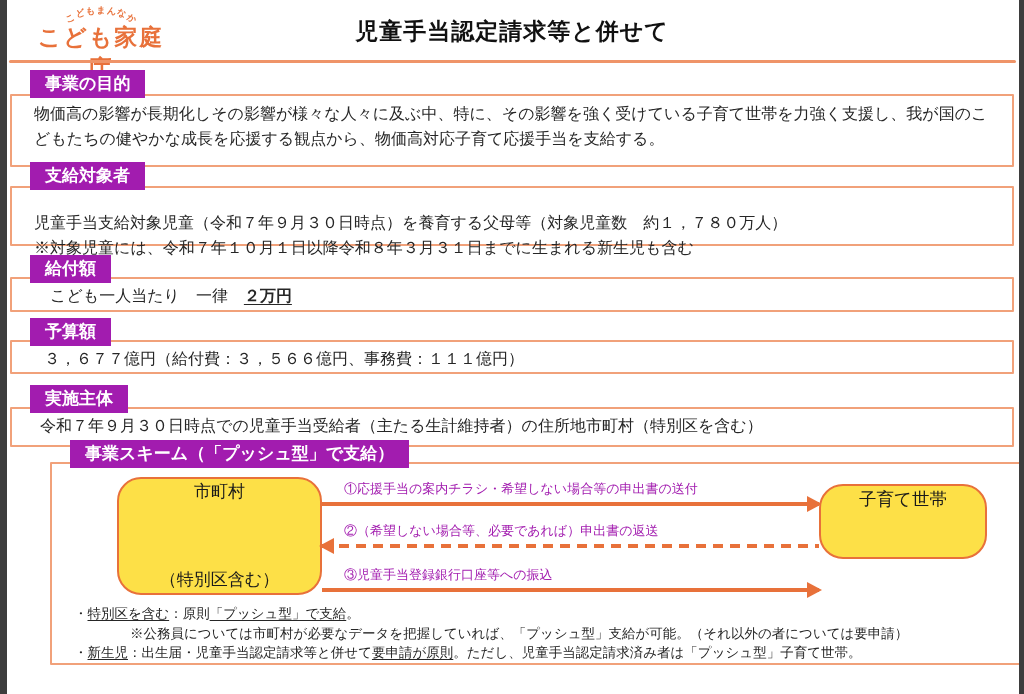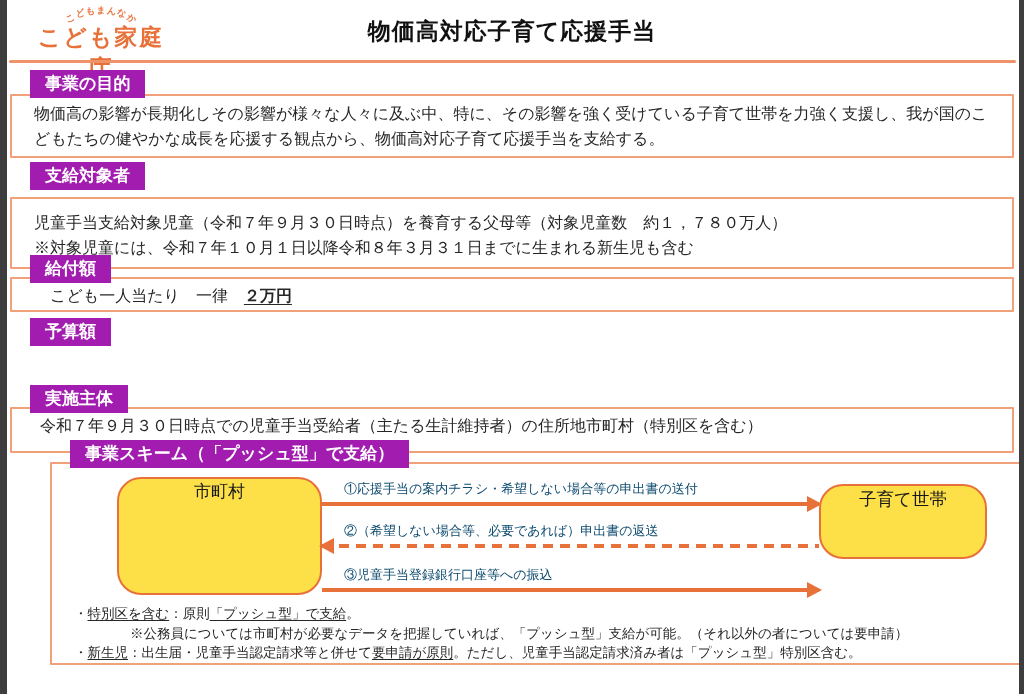--- a/index.html
+++ b/index.html
@@ -35,46 +35,46 @@
     background:#a21caf; color:#fff; font-weight:bold; font-size:17px;
     line-height:22px; padding:3px 15px; white-space:nowrap;
   }
   .box {
     position:absolute; left:0; right:0; background:#fff;
     border:2px solid #f1a17a; border-radius:1px;
   }
   .body-text { font-size:16px; line-height:25px; color:#262626; }
 
   .sec-purpose      { top:70px;  height:86px; }
-  .sec-purpose .box { top:24px; height:64px; padding:5px 16px 0 22px; }
+  .sec-purpose .box { top:24px; height:73px; padding:5px 16px 0 22px; }
   .sec-recipients      { top:162px; height:85px; }
-  .sec-recipients .box { top:35px; height:72px; padding:11px 16px 0 22px; }
+  .sec-recipients .box { top:24px; height:60px; padding:22px 16px 0 22px; }
   .sec-benefit      { top:255px; height:58px; }
   .sec-benefit .box { top:22px; height:35px; padding:4px 16px 0 38px; }
   .sec-budget      { top:318px; height:57px; }
   .sec-budget .box { top:22px; height:34px; padding:4px 16px 0 32px; }
   .sec-implementer      { top:385px; height:57px; }
-  .sec-implementer .box { top:22px; height:46px; padding:4px 16px 0 28px;font-family:Liberation Serif, serif; }
+  .sec-implementer .box { top:22px; height:40px; padding:4px 16px 0 28px;font-family:Liberation Serif, serif; }
   .sec-scheme      { top:440px; height:226px;margin-left:40px; }
   .sec-scheme .box { top:22px; height:203px; }
 
   .amount { font-weight:bold; text-decoration:underline; text-underline-offset:3px; font-size:16px; }
 
   
   .node {
     position:absolute; display:flex; flex-direction:column; justify-content:space-between;
     align-items:center; text-align:center;
     background:#fde047; border:2.5px solid #e8713a; border-radius:24px;
     font-size:17px; color:#1a1a1a; line-height:1.55;
   }
   .node-left  { left:65px;  top:13px; width:205px; height:118px; }
   .node-right { left:767px; top:20px; width:168px; height:75px; font-size:17.5px; }
 
   .flows { position:absolute; left:270px; top:0; width:497px; height:140px; }
-  .flow-label { position:absolute; left:0; right:0; padding-left:22px; font-size:13px; color:#0c4a6e; white-space:nowrap; }
+  .flow-label { position:absolute; left:0; right:0; padding-left:22px; font-size:13px; color:#a21caf; white-space:nowrap; }
   .flow-label-1 { top:16px; }
   .flow-label-2 { top:58px; }
   .flow-label-3 { top:102px; }
   .flow-line { position:absolute; left:0; width:100%; height:4px; background:#e8713a; }
   .flow-line-1 { top:38px; }
   .flow-line-2 { top:80px; background:repeating-linear-gradient(to right,#e8713a 0 10px,transparent 10px 17px); }
   .flow-line-3 { top:124px; }
   .arrow-right::after {
     content:""; position:absolute; right:-3px; top:50%; transform:translateY(-50%);
     border-left:15px solid #e8713a; border-top:8px solid transparent; border-bottom:8px solid transparent;
@@ -100,21 +100,21 @@
         <span>こ</span>
         <span>ど</span>
         <span>も</span>
         <span>ま</span>
         <span>ん</span>
         <span>な</span>
         <span>か</span>
       </div>
     <div class="logo-name">こども家庭庁</div>
   </div>
-  <div class="title">物価高対応子育て応援手当</div>
+  <div class="title">児童手当認定請求等と併せて</div>
   <div class="rule"></div>
 
   <div class="section sec-purpose">
     <div class="tab">事業の目的</div>
     <div class="box">
       <p class="body-text">物価高の影響が長期化しその影響が様々な人々に及ぶ中、特に、その影響を強く受けている子育て世帯を力強く支援し、我が国のこどもたちの健やかな成長を応援する観点から、物価高対応子育て応援手当を支給する。</p>
     </div>
   </div>
 
   <div class="section sec-recipients">
@@ -129,51 +129,55 @@
     <div class="tab">給付額</div>
     <div class="box">
       <p class="body-text">
         <span>こども一人当たり　一律　</span><span class="amount">２万円</span>
       </p>
     </div>
   </div>
 
   <div class="section sec-budget">
     <div class="tab">予算額</div>
+    <div class="box">
+      <p class="body-text">３，６７７億円（給付費：３，５６６億円、事務費：１１１億円）</p>
+    </div>
   </div>
 
   <div class="section sec-implementer">
     <div class="tab">実施主体</div>
     <div class="box">
       <p class="body-text">令和７年９月３０日時点での児童手当受給者（主たる生計維持者）の住所地市町村（特別区を含む）</p>
     </div>
   </div>
 
   <div class="section sec-scheme">
     <div class="tab">事業スキーム（「プッシュ型」で支給）</div>
     <div class="box">
 
       <div class="node node-left">
         <span>市町村</span>
+        <span>（特別区含む）</span>
       </div>
 
       <div class="flows">
         <div class="flow-label flow-label-1">①応援手当の案内チラシ・希望しない場合等の申出書の送付</div>
         <div class="flow-line flow-line-1 arrow-right"></div>
         <div class="flow-label flow-label-2">②（希望しない場合等、必要であれば）申出書の返送</div>
         <div class="flow-line flow-line-2 arrow-left"></div>
         <div class="flow-label flow-label-3">③児童手当登録銀行口座等への振込</div>
         <div class="flow-line flow-line-3 arrow-right"></div>
       </div>
 
       <div class="node node-right">
         <span>子育て世帯</span>
       </div>
 
       <div class="notes">
         <p><span>・</span><span class="u">特別区を含む</span><span>：原則</span><span class="u">「プッシュ型」で支給</span><span>。</span></p>
         <p class="note-indent"><span>※公務員については市町村が必要なデータを把握していれば、「プッシュ型」支給が可能。（それ以外の者については要申請）</span></p>
-        <p><span>・</span><span class="u">新生児</span><span>：出生届・児童手当認定請求等と併せて</span><span class="u">要申請が原則</span><span>。ただし、児童手当認定請求済み者は「プッシュ型」特別区含む。</span></p>
+        <p><span>・</span><span class="u">新生児</span><span>：出生届・児童手当認定請求等と併せて</span><span class="u">要申請が原則</span><span>。ただし、児童手当認定請求済み者は「プッシュ型」子育て世帯。</span></p>
       </div>
 
     </div>
   </div>
 </div>
 
 </body></html>

